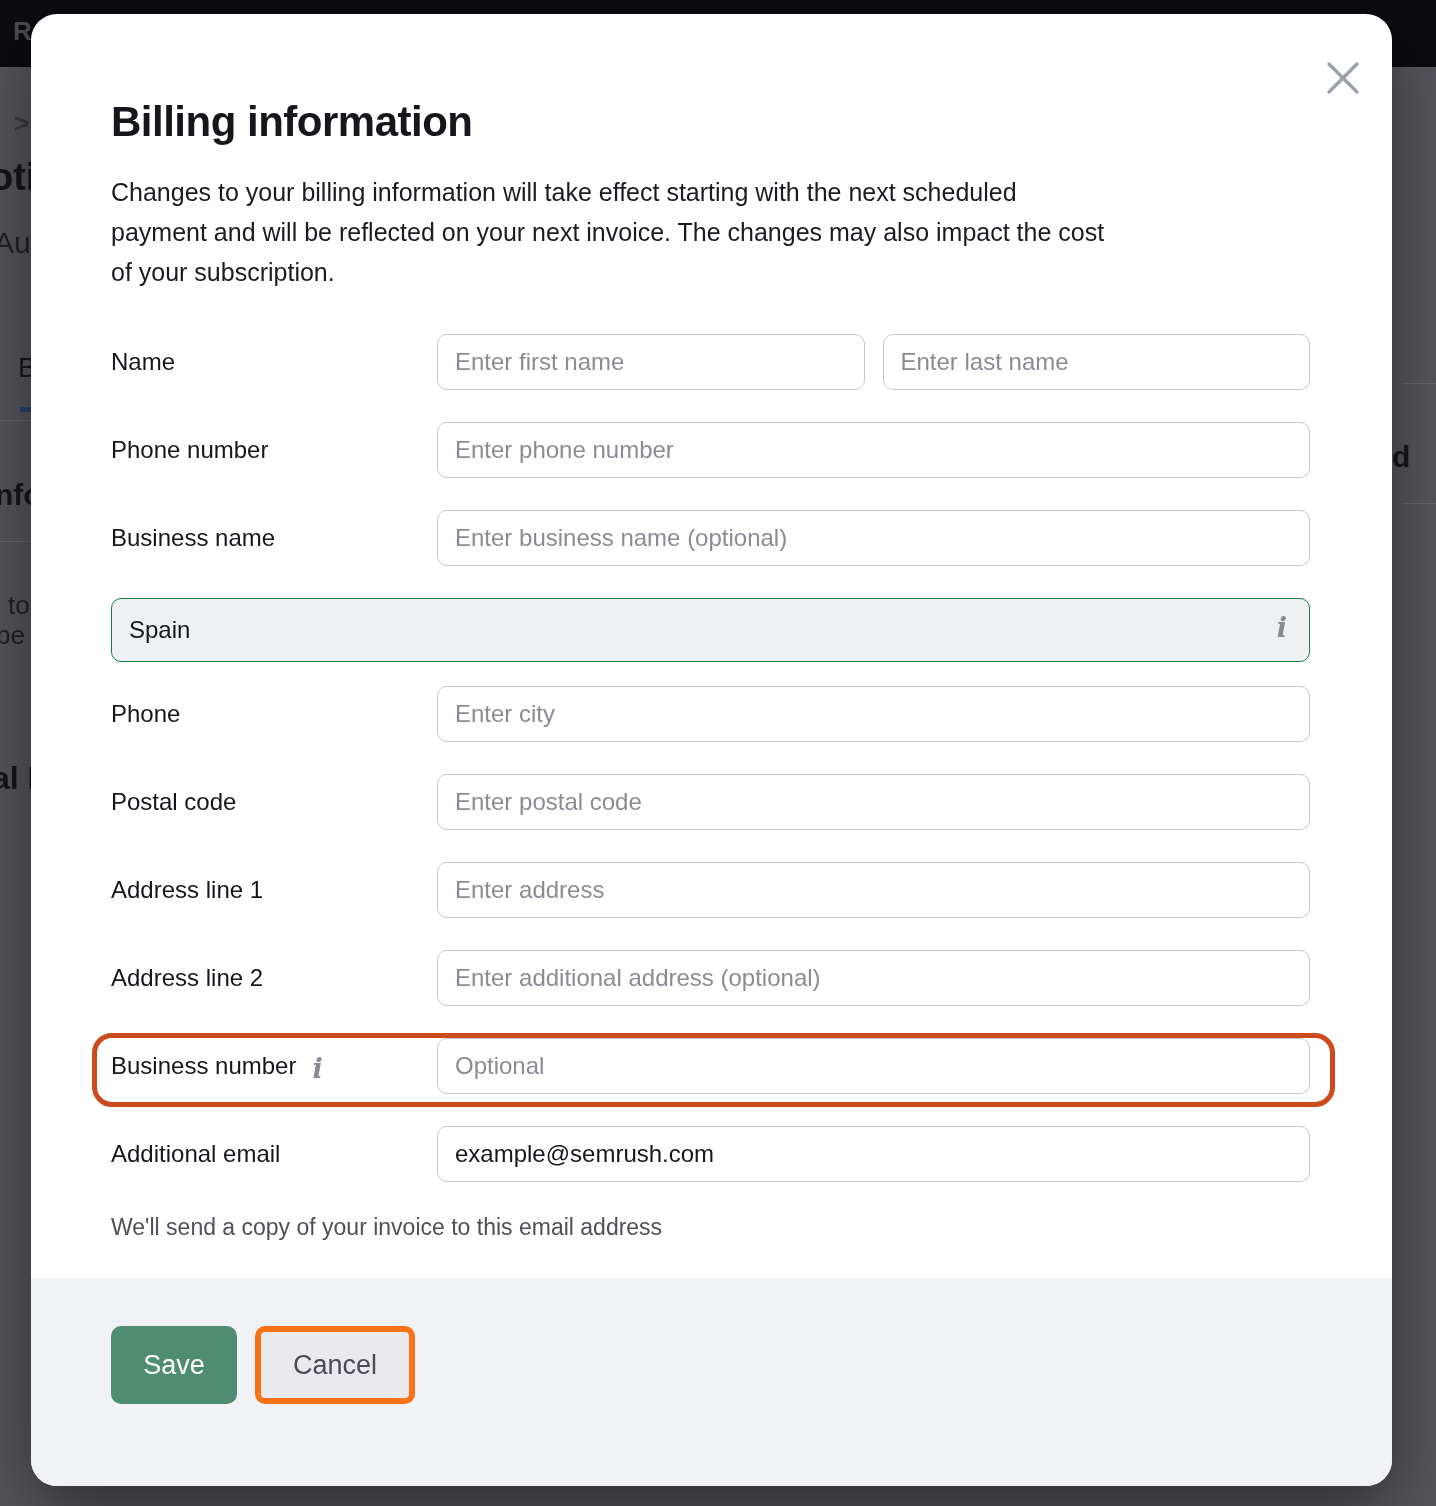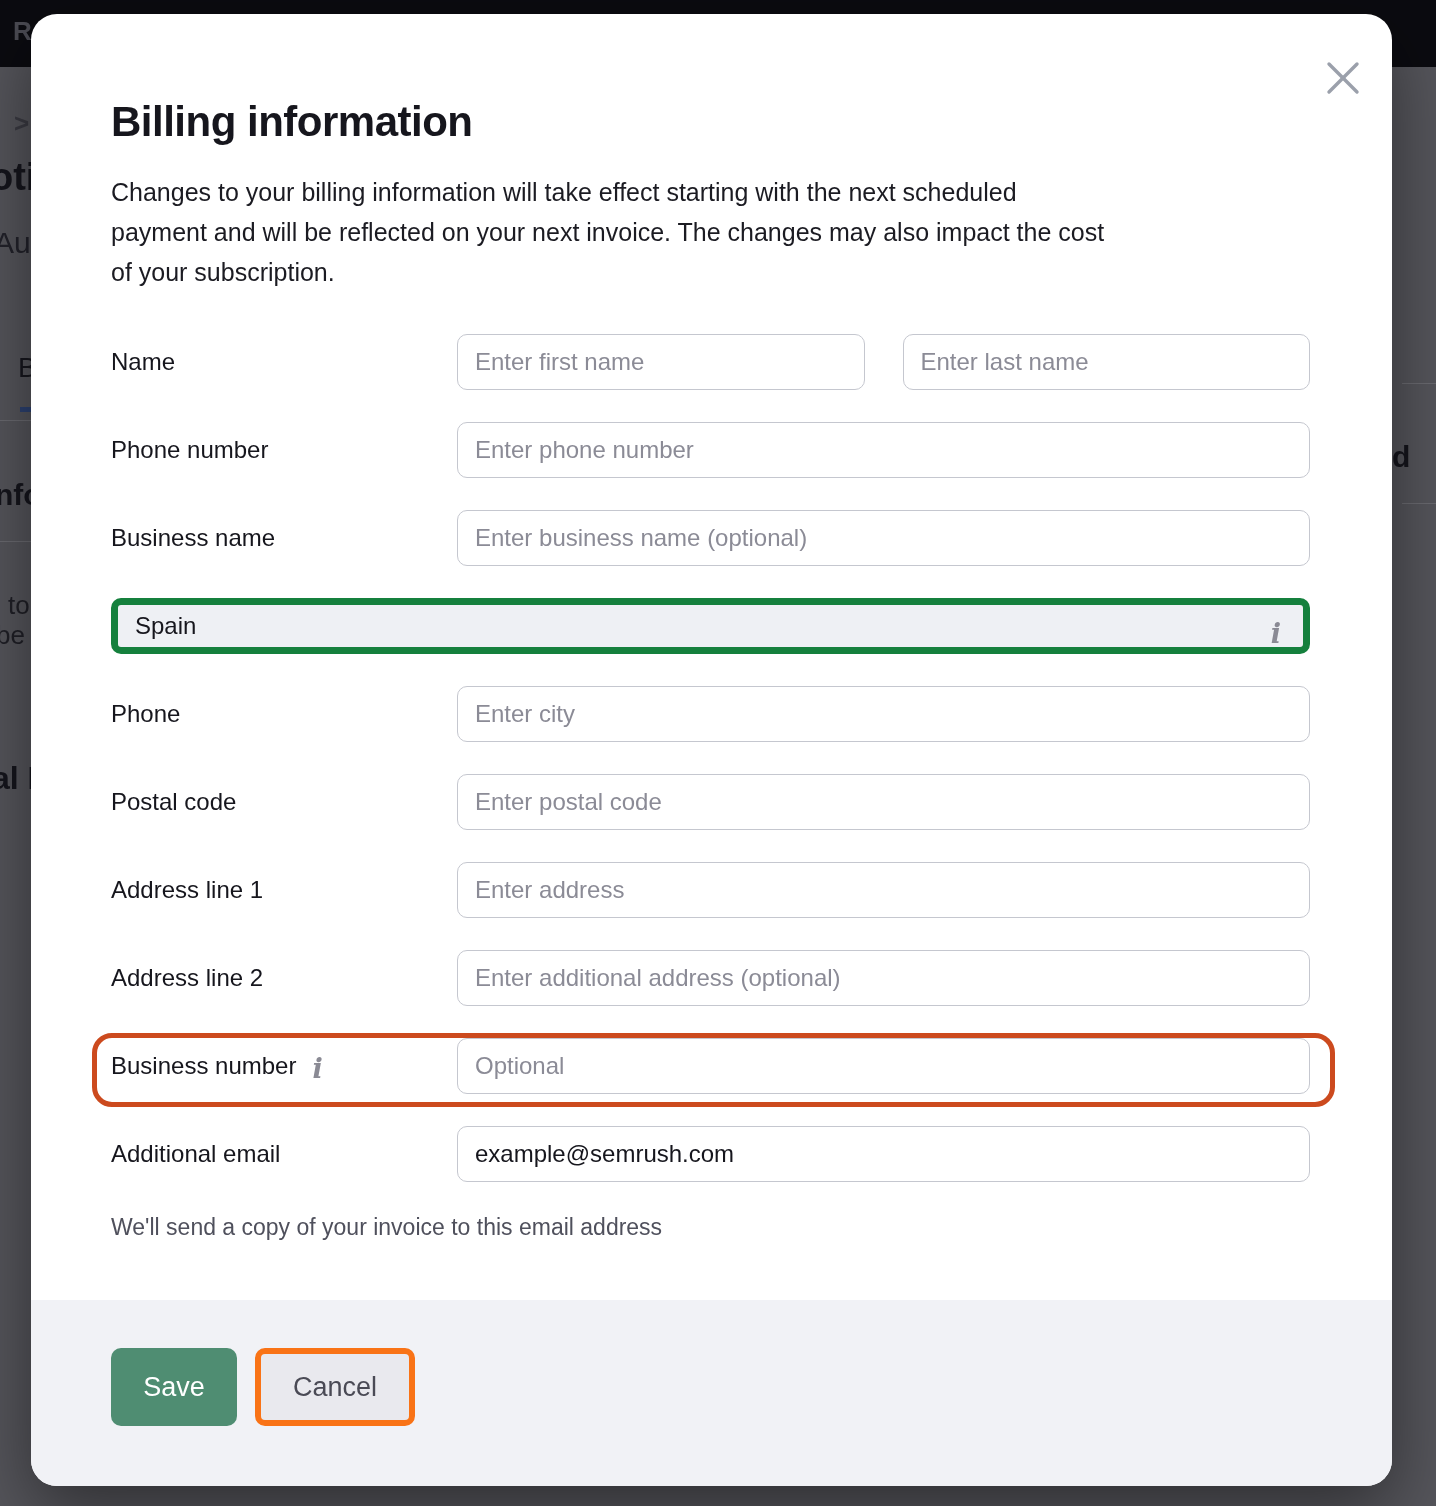--- a/index.html
+++ b/index.html
@@ -66,26 +66,26 @@
   .form-label {
     width: 326px; flex: 0 0 326px; font-size: 24px; color: #16161d;
     display: flex; align-items: center;
   }
   .input-area { flex: 1; display: flex; gap: 18px; height: 56px; }
   .text-input {
     flex: 1; height: 56px; min-width: 0;
     border: 1px solid #c5c7cf; border-radius: 10px;
     padding: 0 17px; font-size: 24px; color: #16161d;
     font-family: "Liberation Sans", sans-serif;
-    background: #ffffff; outline: none; margin-left: 20px;
+    background: #ffffff; outline: none;
   }
   .text-input::placeholder { color: #8b8b96; opacity: 1; }
   .select-like {
-    flex: 1; height: 56px; display: flex; align-items: center;
-    border: 7px solid #15803d; border-radius: 10px;
+    flex: 1; height: 64px; display: flex; align-items: center;
+    border: 1px solid #15803d; border-radius: 10px;
     background: #eef0f4; padding: 0 17px;
     font-size: 24px; color: #16161d; cursor: default;
     position: relative;
   }
   .info-glyph {
     font-family: "DejaVu Serif", serif; font-style: italic; font-weight: 700;
     font-size: 27px; color: #8a8a94; line-height: 1; cursor: pointer;
   }
   .select-like .info-glyph { position: absolute; right: 22px; top: 15px; }
   .label-info { margin-left: 16px; position: relative; top: 2px; }
@@ -96,21 +96,21 @@
 
   
   .highlight-ring {
     position: absolute; left: 61px; top: 1019px; width: 1243px; height: 74px;
     border: 5px solid #cc4a1e; border-radius: 20px;
     pointer-events: none; z-index: 12;
   }
 
   
   .modal-footer {
-    position: absolute; left: 0; bottom: 0; width: 100%; height: 186px;
+    position: absolute; left: 0; bottom: 0; width: 100%; height: 208px;
     background: #f1f2f6; border-radius: 0 0 26px 26px;
     display: flex; align-items: flex-start; padding: 48px 0 0 80px; gap: 18px;
   }
   .btn {
     height: 78px; border-radius: 10px; font-size: 27px;
     font-family: "Liberation Sans", sans-serif; cursor: pointer;
     display: inline-flex; align-items: center; justify-content: center;
   }
   .btn-save {
     background: #4f8d72; color: #ffffff; border: none; padding: 0 32px; min-width: 126px;

